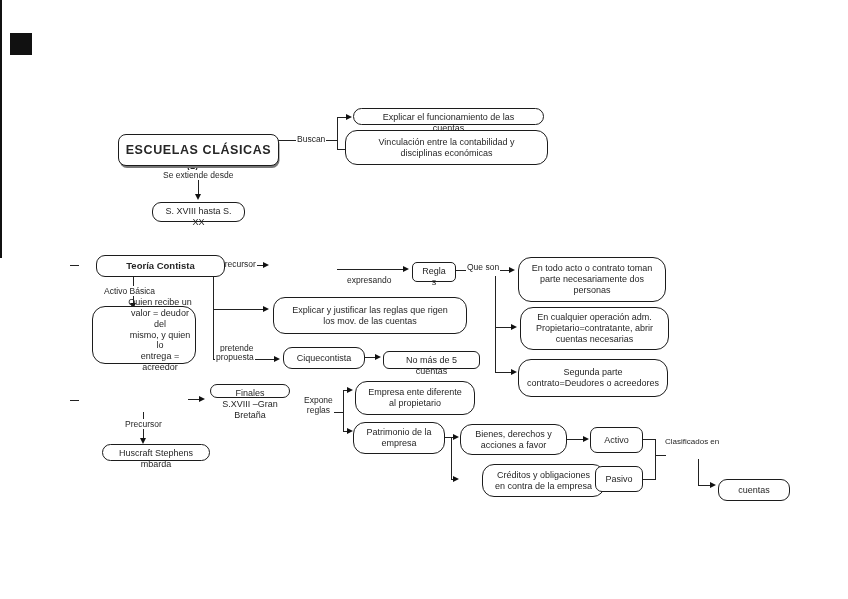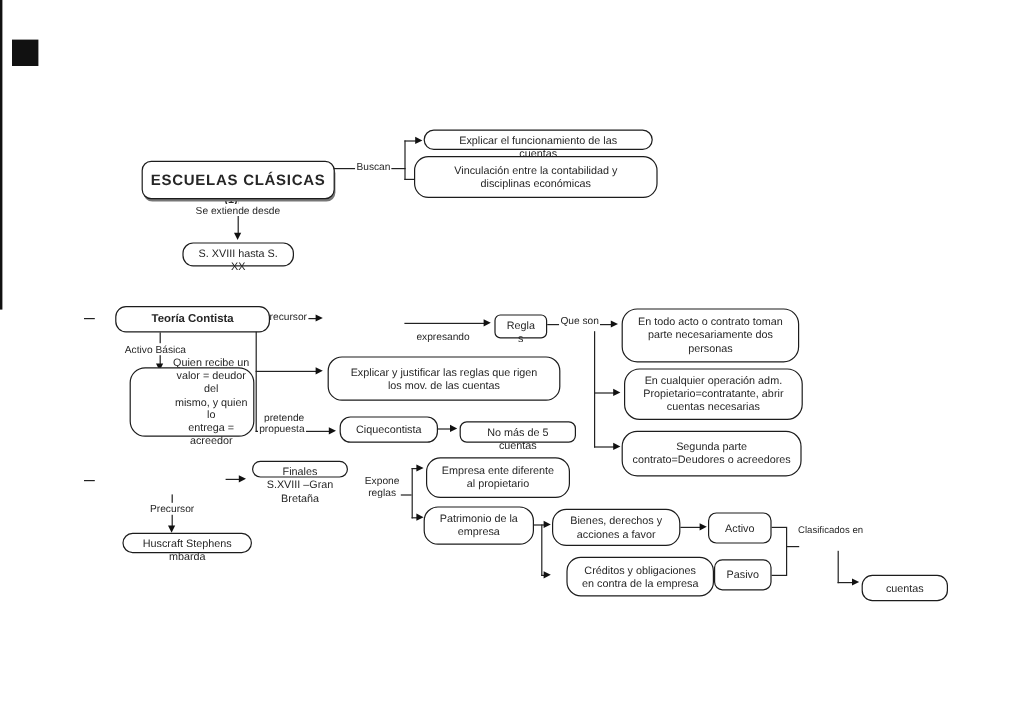--- a/index.html
+++ b/index.html
@@ -125,21 +125,21 @@
 
   <div class="nd clip" style="left:353px;top:108px;width:191px;height:17px;">Explicar el funcionamiento de las
 cuentas</div>
   <div class="nd fx" style="left:345px;top:130px;width:203px;height:35px;border-radius:12px;">Vinculación entre la contabilidad y
 disciplinas económicas</div>
 
   <div class="nd clip" style="left:152px;top:202px;width:93px;height:20px;">S. XVIII hasta S.
 XX</div>
 
   <div class="nd fx bold" style="left:78px;top:255px;width:129px;height:22px;font-size:9.5px;margin-left:18px;">Teoría Contista</div>
-  <div class="nd fx r14" style="left:108px;top:306px;width:104px;height:58px;padding-left:35px;">Quien recibe un
+  <div class="nd fx r14" style="left:92px;top:306px;width:104px;height:58px;padding-left:35px;">Quien recibe un
 valor = deudor del
 mismo, y quien lo
 entrega = acreedor</div>
 
   <div class="nd clip" style="left:412px;top:262px;width:44px;height:20px;border-radius:5px;">Regla
 s</div>
 
   <div class="nd fx" style="left:273px;top:297px;width:194px;height:37px;border-radius:12px;">Explicar y justificar las reglas que rigen
 los mov. de las cuentas</div>
 
@@ -162,21 +162,21 @@
   <div class="nd clip" style="left:102px;top:444px;width:108px;height:17px;">Huscraft Stephens
 mbarda</div>
 
   <div class="nd fx" style="left:355px;top:381px;width:120px;height:34px;border-radius:12px;">Empresa ente diferente
 al propietario</div>
   <div class="nd fx" style="left:353px;top:422px;width:92px;height:32px;border-radius:12px;">Patrimonio de la
 empresa</div>
 
   <div class="nd fx" style="left:460px;top:424px;width:107px;height:31px;border-radius:12px;">Bienes, derechos y
 acciones a favor</div>
-  <div class="nd fx" style="left:472px;top:464px;width:123px;height:33px;border-radius:12px;">Créditos y obligaciones
+  <div class="nd fx" style="left:482px;top:464px;width:123px;height:33px;border-radius:12px;">Créditos y obligaciones
 en contra de la empresa</div>
 
   <div class="nd fx" style="left:590px;top:427px;width:53px;height:26px;border-radius:7px;">Activo</div>
   <div class="nd fx" style="left:595px;top:466px;width:48px;height:26px;border-radius:7px;">Pasivo</div>
 
   <div class="nd fx" style="left:718px;top:479px;width:72px;height:22px;">cuentas</div>
 
 </div>
 
 </body></html>

